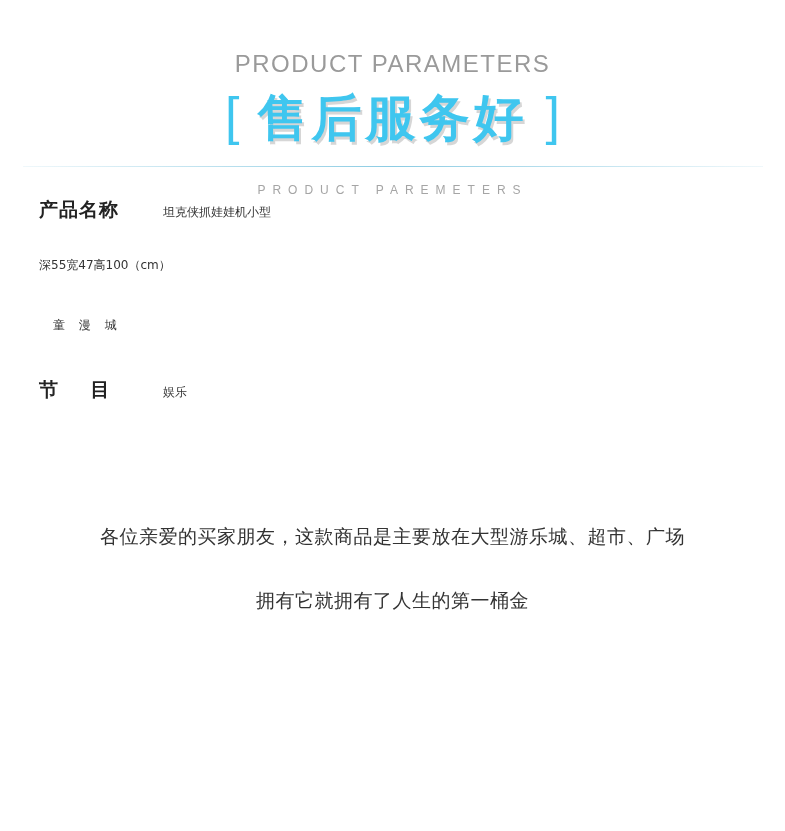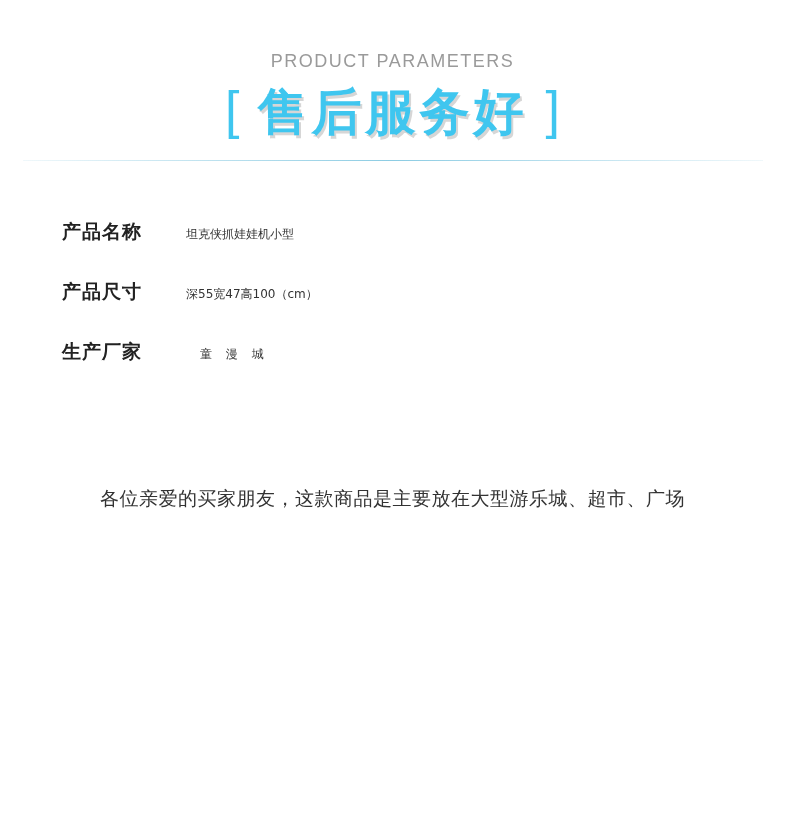--- a/index.html
+++ b/index.html
@@ -20,21 +20,21 @@
     height: 831px;
   }
 
   
   .header {
     padding-top: 52px;
     text-align: center;
   }
   .header-eyebrow {
     font-family: "Liberation Sans", sans-serif;
-    font-size: 18px;
+    font-size: 24px;
     letter-spacing: 1.5px;
     color: #9a9a9a;
     font-weight: 400;
     line-height: 1;
   }
   .title-row {
     margin-top: 16px;
     display: flex;
     align-items: center;
     justify-content: center;
@@ -70,22 +70,21 @@
   .header-subline {
     margin-top: 16px;
     font-size: 12px;
     letter-spacing: 7px;
     color: #a5a5a5;
     font-family: "Liberation Sans", sans-serif;
   }
 
   
   .specs {
-    margin-top: 58px;
-    padding-left: 62px;
+    padding-left: 39px;
   }
   .spec-row {
     display: flex;
     align-items: baseline;
     height: 60px;
   }
   .spec-label {
     width: 124px;
     flex: 0 0 124px;
     font-family: "DejaVu Sans", "Liberation Sans", sans-serif;
@@ -132,39 +131,43 @@
     <div class="title-row">
       <span class="bracket">[</span>
       <span class="title-cn">售后服务好</span>
       <span class="bracket">]</span>
     </div>
 
     <div class="rule-wrap">
       <div class="rule"></div>
     </div>
 
+    <div class="header-subline">PRODUCT  PAREMETERS</div>
   </div>
 
   <div class="specs">
 
     <div class="spec-row">
       <div class="spec-label">产品名称</div>
       <div class="spec-value">坦克侠抓娃娃机小型</div>
     </div>
 
     <div class="spec-row">
-      <div class="spec-label">产品尺寸</div>
       <div class="spec-value">深55宽47高100（cm）</div>
     </div>
 
     <div class="spec-row">
-      <div class="spec-label">生产厂家</div>
       <div class="spec-value loose">童 漫 城</div>
     </div>
 
+    <div class="spec-row">
+      <div class="spec-label wide">节    目</div>
+      <div class="spec-value">娱乐</div>
+    </div>
 
   </div>
 
   <div class="blurb">
     <div class="blurb-line">各位亲爱的买家朋友，这款商品是主要放在大型游乐城、超市、广场</div>
+    <div class="blurb-line">拥有它就拥有了人生的第一桶金</div>
   </div>
 
 </div>
 
 </body></html>

